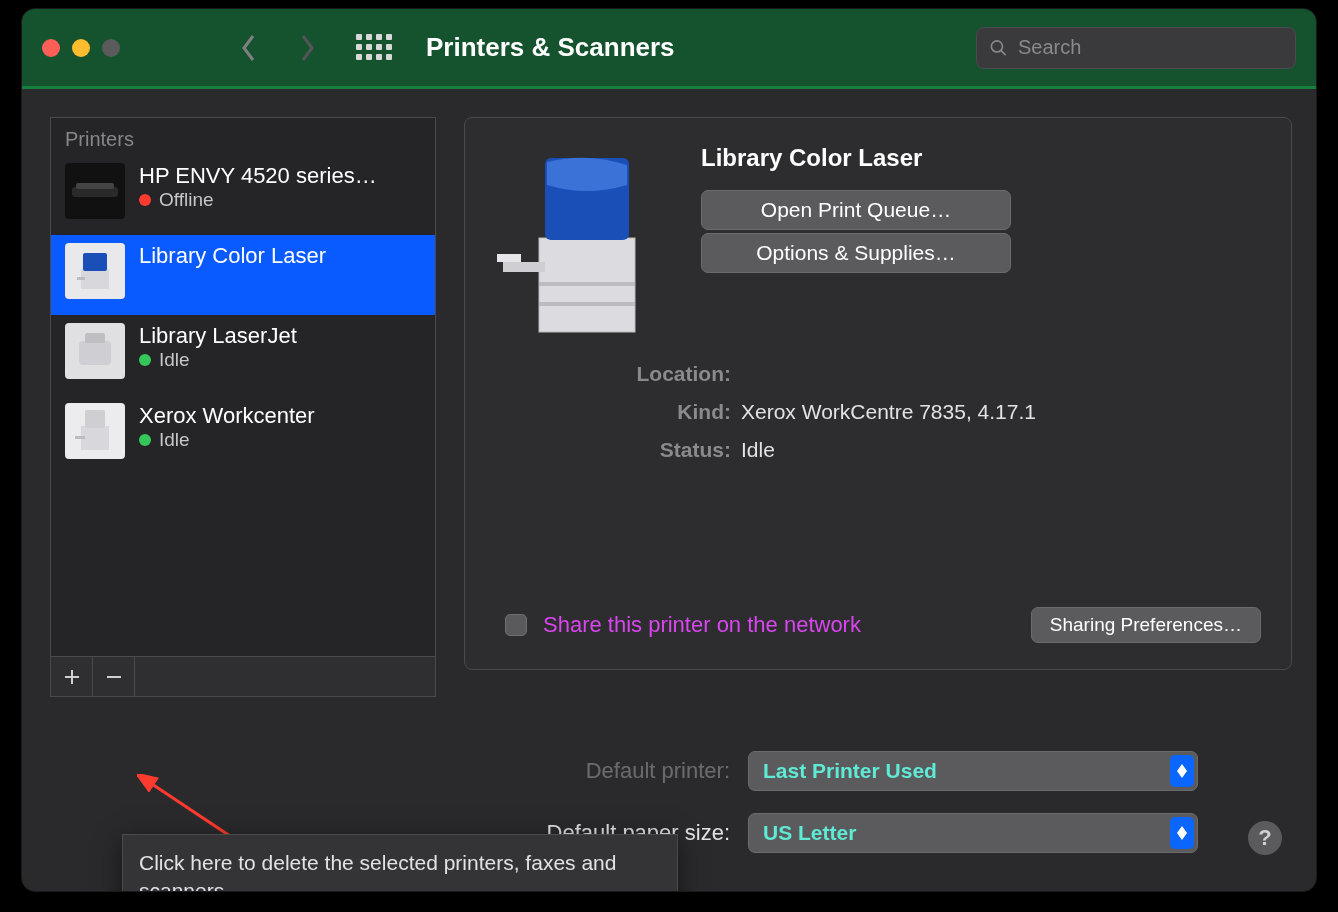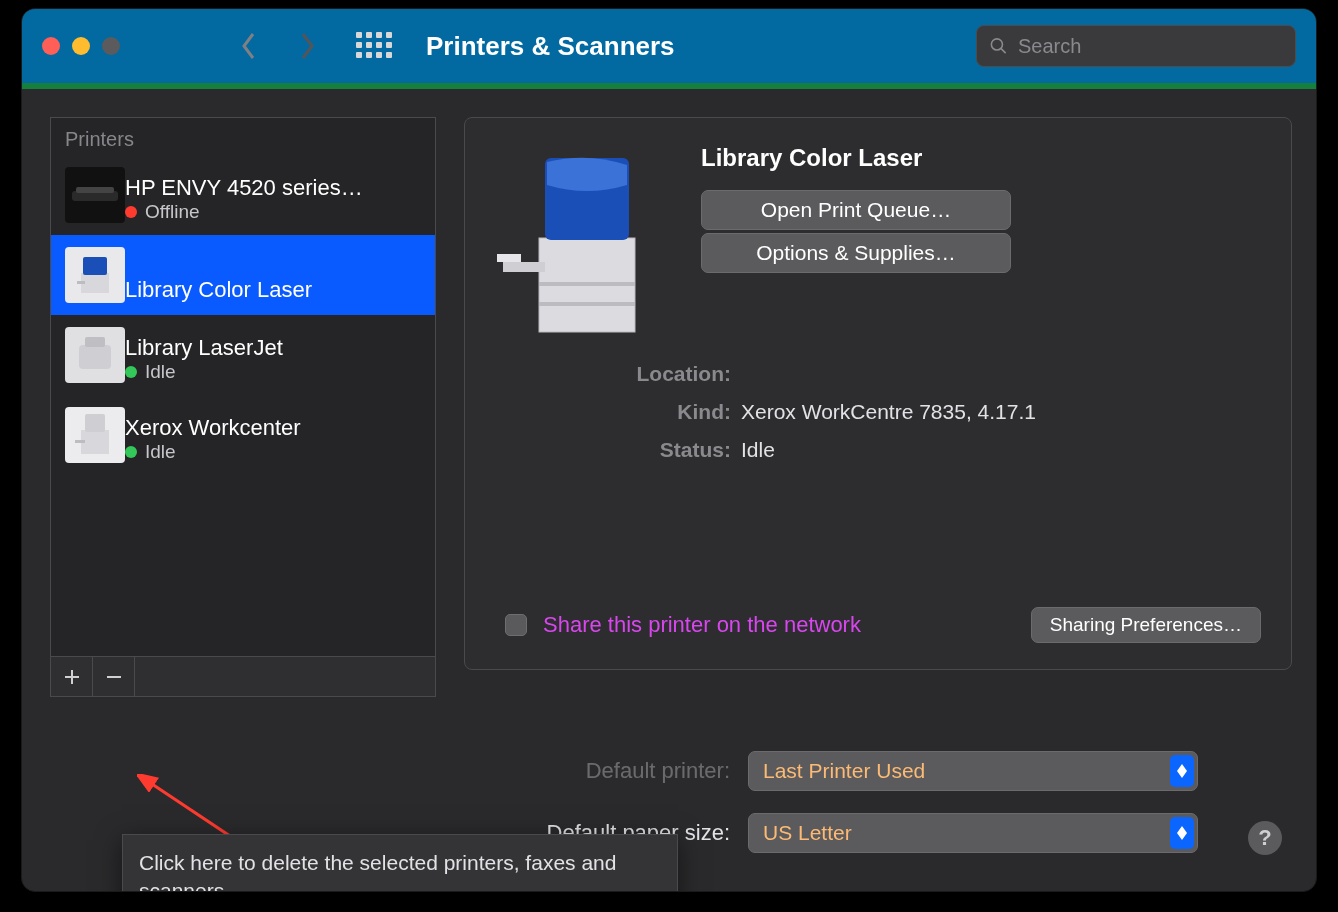--- a/index.html
+++ b/index.html
@@ -13,22 +13,22 @@
     border-radius: 14px;
     box-shadow: 0 6px 40px rgba(0,0,0,0.7);
     overflow: hidden;
     border: 1px solid #1a1a1a;
   }
   .toolbar {
     height: 80px;
     display: flex;
     align-items: center;
     padding: 12px 20px;
-    background: #0369a1;
-    border-bottom: 6px solid #15803d;
+    background: #14532d;
+    border-bottom: 3px solid #15803d;
   }
   .traffic {
     display: flex; gap: 12px; align-items:center;
   }
   .traffic .dot { width: 18px; height: 18px; border-radius: 50%; }
   .dot.red { background:#ff5f57; }
   .dot.yellow { background:#febc2e; }
   .dot.grey { background:#5b5b5d; }
   .nav-arrows { display:flex; gap:40px; margin-left: 120px; }
   .chev { width: 18px; height: 30px; stroke:#7f7f84; stroke-width:3; fill:none; }
@@ -73,21 +73,21 @@
     border:1px solid #4a4a4c;
     background:#252527;
     display:flex; flex-direction:column;
   }
   .sidebar-header {
     padding: 10px 14px 4px;
     color:#87878b; font-size:20px;
   }
   .printer-list { flex:1; overflow:hidden; }
   .printer-item {
-    display:flex; align-items:flex-end; 
+    display:flex; align-items:flex-start; gap:14px;
     padding: 8px 14px 12px;
     height: 80px;
   }
   .printer-item.selected { background:#0a5bff; }
   .printer-item .thumb {
     width: 60px; height: 56px; flex:none;
     background:#3a3a3c; border-radius:4px;
     display:flex; align-items:center; justify-content:center;
   }
   .printer-item .info { flex:1; min-width:0; }
@@ -166,21 +166,21 @@
   }
   .def-row { display:flex; align-items:center; gap:18px; margin-top:22px; }
   .def-label { width:266px; text-align:right; font-size:22px; color:#e2e2e6;}
   .select {
     flex:1; height:40px; background:#5b5b5d; border-radius:7px;
     display:flex; align-items:center; padding:0 10px 0 14px;
     max-width: 450px;
     border:1px solid #6b6b6d;
     position:relative;
   }
-  .select span { font-size:21px; color:#fdba74; }
+  .select span { font-size:21px; color:#5eead4;font-weight:bold; }
   .select .stepper {
     position:absolute; right:3px; top:3px; bottom:3px; width:24px;
     background:#0a66ff; border-radius:5px;
     display:flex; flex-direction:column; align-items:center; justify-content:center;
   }
   .stepper svg { width:10px; height:7px; fill:#fff; }
   .help {
     position:absolute; right:34px; bottom:36px;
     width:34px; height:34px; border-radius:50%;
     background:#5b5b5d; color:#cfcfd3; font-size:22px; font-weight:700;

